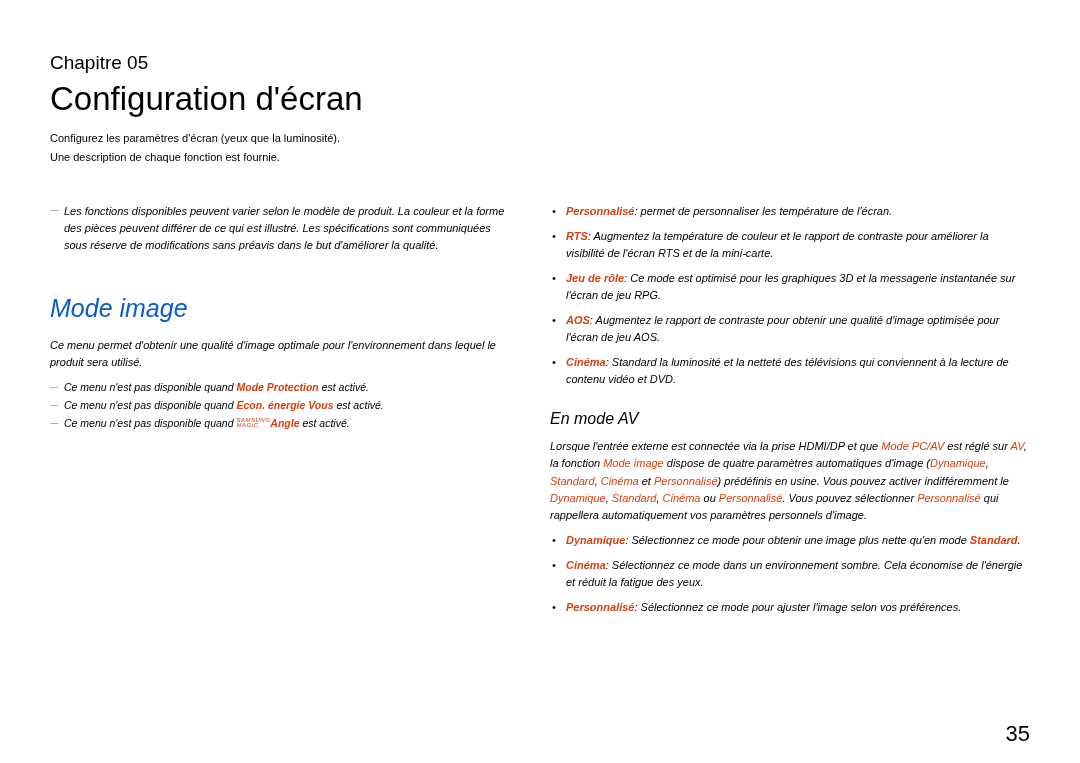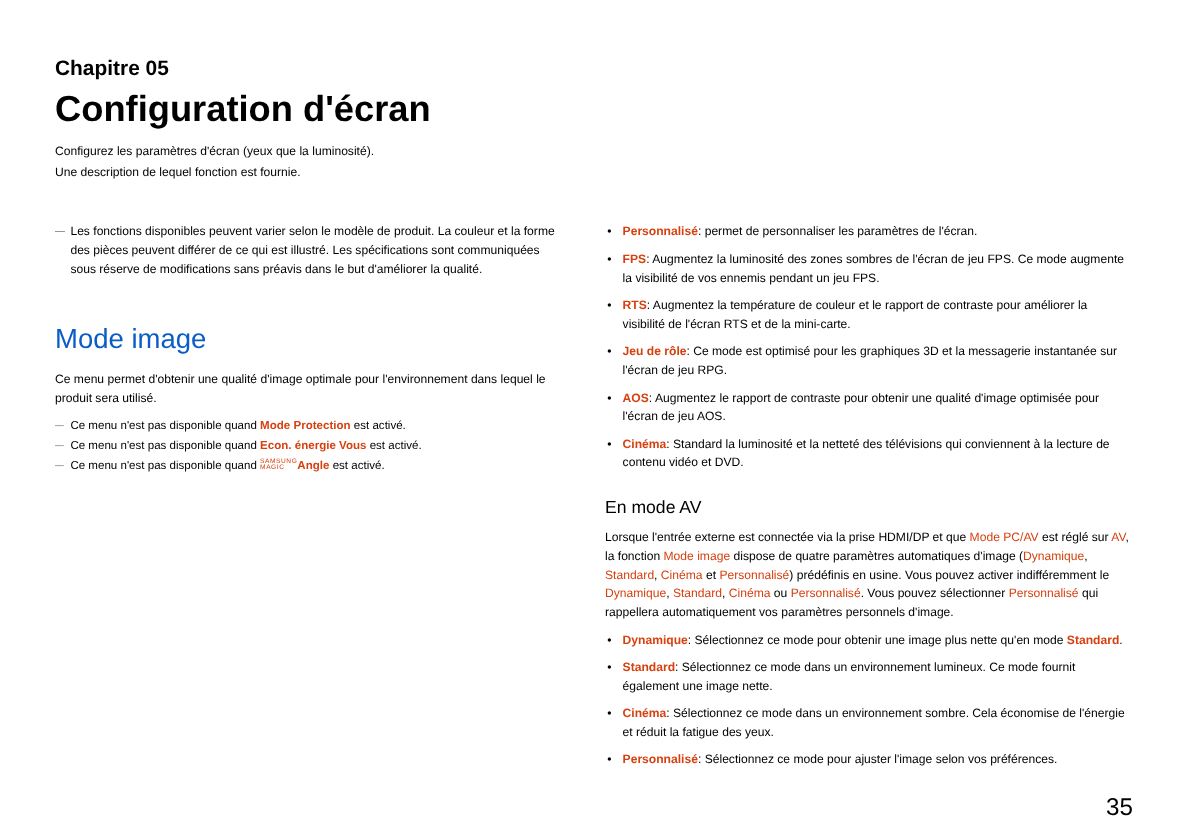--- a/index.html
+++ b/index.html
@@ -5,24 +5,24 @@
   * { margin: 0; padding: 0; box-sizing: border-box; }
   body {
     font-family: Arial, Helvetica, sans-serif;
     width: 1080px;
     height: 763px;
     background: #fff;
     color: #000;
     position: relative;
     padding: 52px 50px 30px 50px;
   }
-  .chapter-label { font-size: 19px; font-weight: 700; color: #000; margin-bottom: 6px; }
-  .chapter-title { font-size: 33px; font-weight: 700; color: #000; margin-bottom: 12px; }
+  .chapter-label { font-size: 19px; font-weight: 400; color: #000; margin-bottom: 6px; }
+  .chapter-title { font-size: 33px; font-weight: 400; color: #000; margin-bottom: 12px; }
   .chapter-desc { font-size: 11px; line-height: 1.5; color: #000; margin-bottom: 2px; }
-  .columns { display: flex; gap: 40px; margin-top: 38px; }
+  .columns { display: flex; gap: 40px; margin-top: 38px; font-style: italic; }
   .col-left { flex: 0 0 460px; }
   .col-right { flex: 1; }
   .note-line { font-size: 11px; line-height: 1.55; color: #000; padding-left: 14px; position: relative; margin-bottom: 1px; }
   .note-line::before { content: "―"; position: absolute; left: 0; top: 1px; font-size: 9px; color: #666; }
   .section-heading { font-size: 25px; font-weight: 400; color: #0a5cc7; margin-top: 40px; margin-bottom: 14px; }
   .body-text { font-size: 11px; line-height: 1.55; color: #000; margin-bottom: 8px; }
   .note-small { font-size: 10.5px; line-height: 1.7; color: #000; padding-left: 14px; position: relative; }
   .note-small::before { content: "―"; position: absolute; left: 0; top: 1px; font-size: 8px; color: #666; }
   .hl { color: #d6410f; font-weight: 700; }
   .hl-n { color: #d6410f; font-weight: 400; }
@@ -35,21 +35,21 @@
   ul.bullets li::before { content: "•"; position: absolute; left: -14px; top: 0; font-size: 11px; }
   .page-num { position: absolute; bottom: 16px; right: 50px; font-size: 22px; font-weight: 300; color: #000; }
 </style>
 </head>
 <body>
 
 <div>
   <div class="chapter-label">Chapitre 05</div>
   <div class="chapter-title">Configuration d'écran</div>
   <div class="chapter-desc">Configurez les paramètres d'écran (yeux que la luminosité).</div>
-  <div class="chapter-desc">Une description de lequel fonction est fournie.</div>
+  <div class="chapter-desc">Une description de chaque fonction est fournie.</div>
 </div>
 
 <div class="columns">
   <div class="col-left">
     <div class="note-line">Les fonctions disponibles peuvent varier selon le modèle de produit. La couleur et la forme des pièces peuvent différer de ce qui est illustré. Les spécifications sont communiquées sous réserve de modifications sans préavis dans le but d'améliorer la qualité.</div>
 
     <div class="section-heading">Mode image</div>
     <div class="body-text">Ce menu permet d'obtenir une qualité d'image optimale pour l'environnement dans lequel le produit sera utilisé.</div>
 
     <div class="note-small">
@@ -58,35 +58,33 @@
     <div class="note-small">
       <span>Ce menu n'est pas disponible quand </span><span class="hl">Econ. énergie Vous</span><span> est activé.</span>
     </div>
     <div class="note-small">
       <span>Ce menu n'est pas disponible quand </span><span style="display:inline-block;vertical-align:baseline;line-height:0.6;"><span class="magic-logo" style="display:block;color:#d6410f;">SAMSUNG</span><span class="magic-logo" style="display:block;color:#d6410f;">MAGIC</span></span><span class="magic-text">Angle</span><span> est activé.</span>
     </div>
   </div>
 
   <div class="col-right">
     <ul class="bullets">
-      <li><span class="hl">Personnalisé</span><span>: permet de personnaliser les paramètres de l'écran.</span></li>
-      <li><span class="hl">FPS</span><span>: Augmentez la luminosité des zones sombres de l'écran de jeu FPS. Ce mode augmente la visibilité de vos ennemis pendant un jeu FPS.</span></li>
+      <li><span class="hl">Personnalisé</span><span>: permet de personnaliser les température de l'écran.</span></li>
       <li><span class="hl">RTS</span><span>: Augmentez la température de couleur et le rapport de contraste pour améliorer la visibilité de l'écran RTS et de la mini-carte.</span></li>
       <li><span class="hl">Jeu de rôle</span><span>: Ce mode est optimisé pour les graphiques 3D et la messagerie instantanée sur l'écran de jeu RPG.</span></li>
       <li><span class="hl">AOS</span><span>: Augmentez le rapport de contraste pour obtenir une qualité d'image optimisée pour l'écran de jeu AOS.</span></li>
       <li><span class="hl">Cinéma</span><span>: Standard la luminosité et la netteté des télévisions qui conviennent à la lecture de contenu vidéo et DVD.</span></li>
     </ul>
 
     <div class="sub-heading mt">En mode AV</div>
     <div class="body-text">
       <span>Lorsque l'entrée externe est connectée via la prise HDMI/DP et que </span><span class="hl-n">Mode PC/AV</span><span> est réglé sur </span><span class="hl-n">AV</span><span>, la fonction </span><span class="hl-n">Mode image</span><span> dispose de quatre paramètres automatiques d'image (</span><span class="hl-n">Dynamique</span><span>, </span><span class="hl-n">Standard</span><span>, </span><span class="hl-n">Cinéma</span><span> et </span><span class="hl-n">Personnalisé</span><span>) prédéfinis en usine. Vous pouvez activer indifféremment le </span><span class="hl-n">Dynamique</span><span>, </span><span class="hl-n">Standard</span><span>, </span><span class="hl-n">Cinéma</span><span> ou </span><span class="hl-n">Personnalisé</span><span>. Vous pouvez sélectionner </span><span class="hl-n">Personnalisé</span><span> qui rappellera automatiquement vos paramètres personnels d'image.</span>
     </div>
 
     <ul class="bullets">
       <li><span class="hl">Dynamique</span><span>: Sélectionnez ce mode pour obtenir une image plus nette qu'en mode </span><span class="hl">Standard</span><span>.</span></li>
-      <li><span class="hl">Standard</span><span>: Sélectionnez ce mode dans un environnement lumineux. Ce mode fournit également une image nette.</span></li>
       <li><span class="hl">Cinéma</span><span>: Sélectionnez ce mode dans un environnement sombre. Cela économise de l'énergie et réduit la fatigue des yeux.</span></li>
       <li><span class="hl">Personnalisé</span><span>: Sélectionnez ce mode pour ajuster l'image selon vos préférences.</span></li>
     </ul>
   </div>
 </div>
 
 <div class="page-num">35</div>
 
 </body></html>

